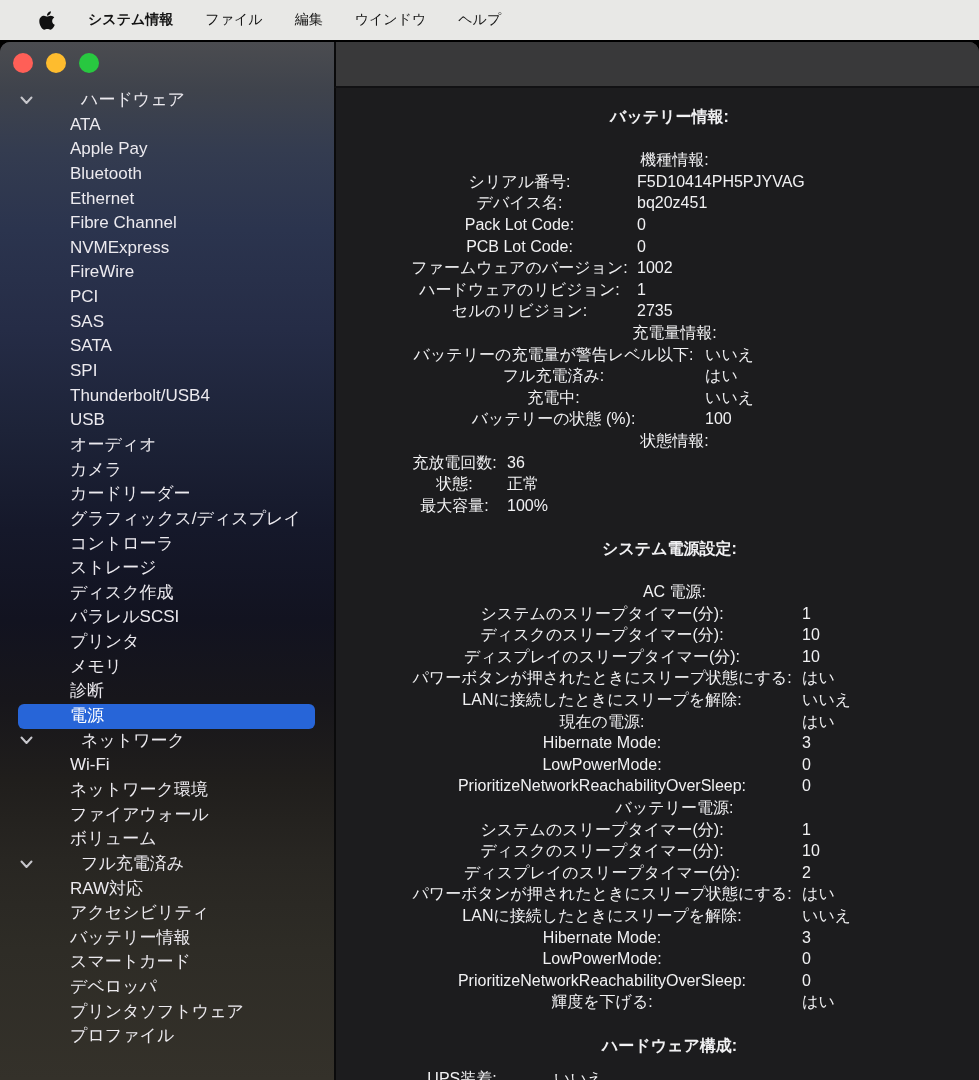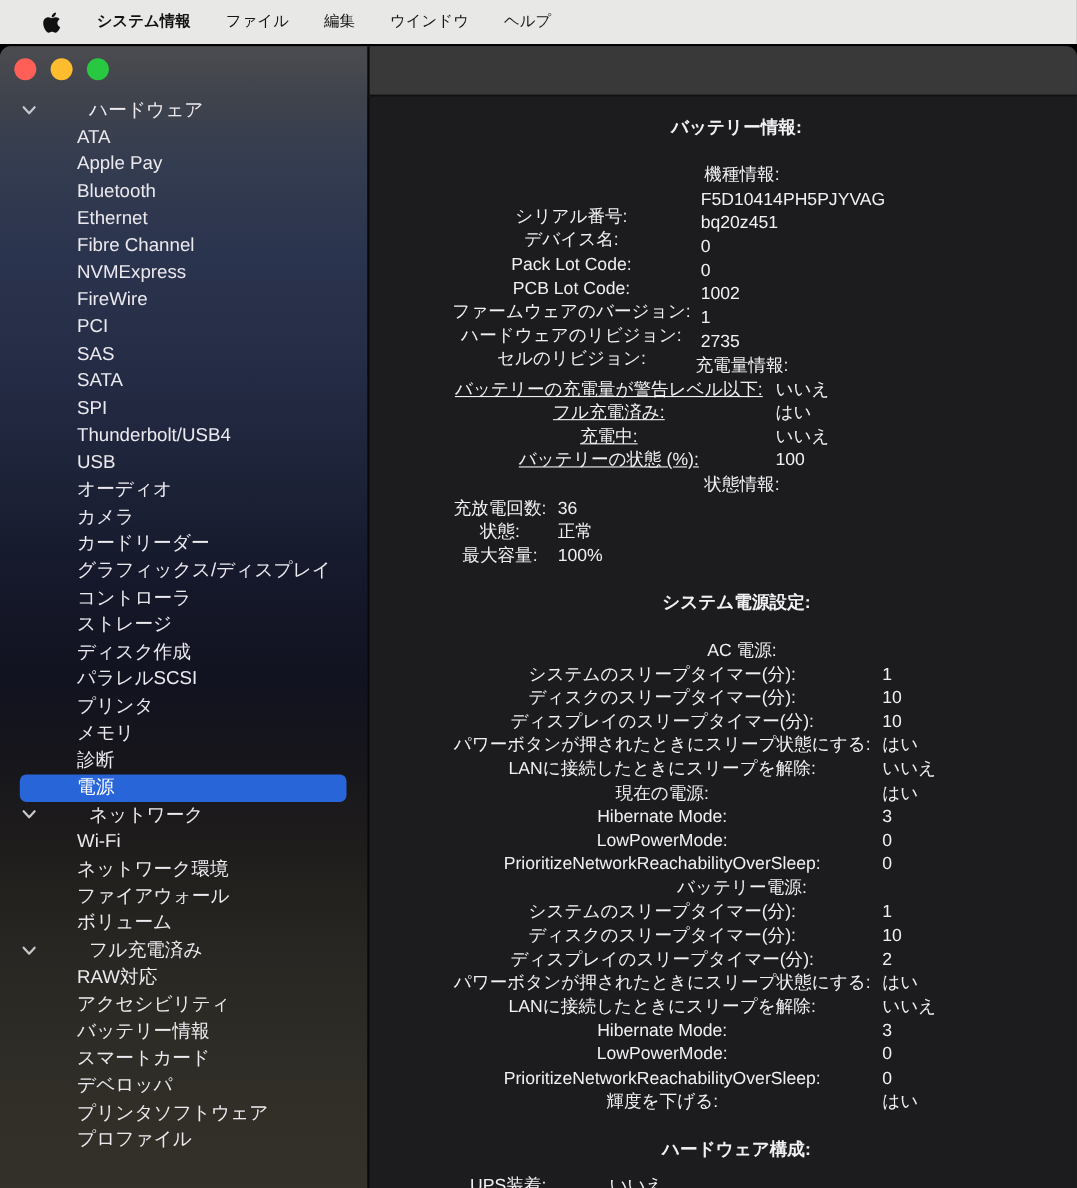--- a/index.html
+++ b/index.html
@@ -53,22 +53,22 @@
   .contentarea{
     position:absolute;top:46px;left:0;right:0;bottom:0;background:#1c1c1e;
     padding:18px 0 0 6px;border-left:2px solid #0a0a0b;overflow:hidden;
   }
   .line{height:21.6px;line-height:21.6px;font-size:16px;color:#f1f1f3;white-space:nowrap;}
   .line.heading{font-weight:700;padding-left:18px;}
   .line.seclabel{padding-left:28px;}
   .line.row{padding-left:60px;display:flex;}
   .line .lbl{flex:0 0 auto;}
   .line .val{flex:0 0 auto;}
-  .w-model .lbl{width:235px;margin-top:16px;}
-  .w-charge .lbl{width:303px;text-decoration:underline;}
+  .w-model .lbl{width:235px;}
+  .w-charge .lbl{width:303px;}
   .w-health .lbl{width:105px;}
   .w-ac .lbl, .w-battery .lbl{width:400px;}
   .line.inlinesec{padding-left:28px;display:flex;margin-top:12px;}
   .line.inlinesec .lbl{width:184px;}
 </style>
 </head>
 <body>
 
 <div class="menubar">
   <svg class="apple" viewBox="0 0 384 512" aria-hidden="true">

